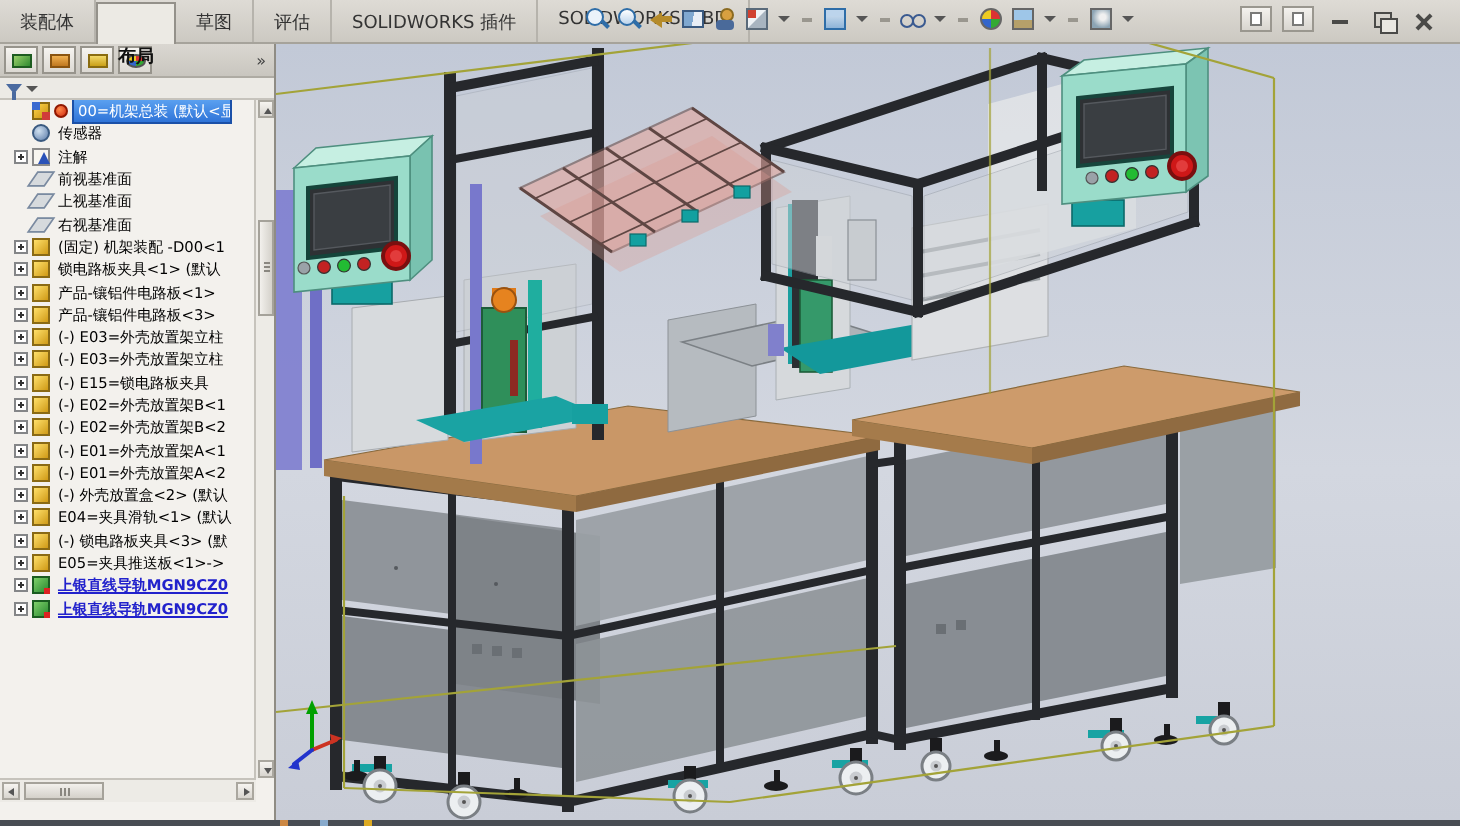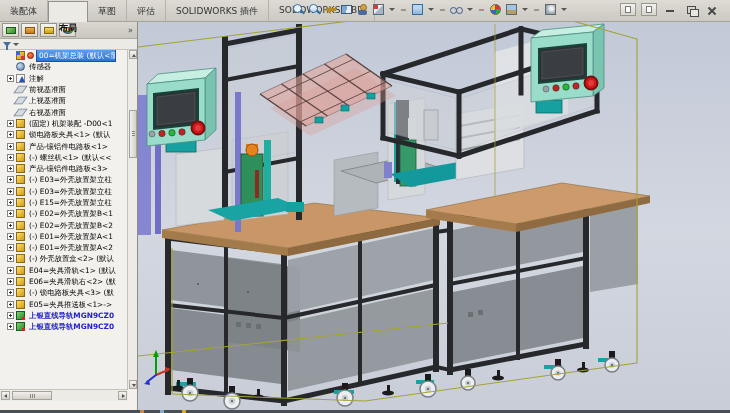--- a/index.html
+++ b/index.html
@@ -103,21 +103,21 @@
     background:#e8f0ff;border:1px solid #4a6a9a}
   .tico.sensors{border-radius:50%;background:radial-gradient(circle at 35% 35%,#cfe0f0,#5a7aa8);border:1px solid #3a5a80}
   .tico.annotations{background:#f8f6f0;border:1px solid #8a8a8a}
   .tico.annotations::before{content:"";position:absolute;left:1.5px;top:1px;border-left:3px solid transparent;
     border-right:3px solid transparent;border-bottom:6px solid #2a52b8}
   .tico.plane{background:rgba(150,165,185,.3);border:1px solid #7a8aa0;transform:skewX(-35deg) scaleY(.85)}
   .tico.origin{background:linear-gradient(#3a4a8a,#3a4a8a) 4px 0/1px 9px no-repeat,
     linear-gradient(#3a4a8a,#3a4a8a) 0 4px/9px 1px no-repeat}
   .tlabel{white-space:nowrap;overflow:hidden;padding:0 2px;line-height:11px}
   .trow.sel .tlabel{background:linear-gradient(#5aa0f0,#2f74d8);color:#fff;border:1px solid #1a50a8}
-  .trow.lnk .tlabel{color:#2222cc;font-weight:bold}
+  .trow.lnk .tlabel{color:#2222cc;text-decoration:underline;font-weight:bold}
 
   .vscroll{position:absolute;right:0;top:28px;width:10px;height:339px;background:#edebe6;border-left:1px solid #c6c3bc}
   .varrow{position:absolute;left:1px;width:8px;height:9px;background:linear-gradient(#f6f4f0,#d8d5cf);border:1px solid #aaa79f}
   .varrow::before{content:"";position:absolute;left:1.5px;width:0;height:0;
     border-left:2.5px solid transparent;border-right:2.5px solid transparent}
   .varrow.up{top:0}.varrow.up::before{top:3px;border-bottom:3px solid #555}
   .varrow.down{bottom:0}.varrow.down::before{top:3px;border-top:3px solid #555}
   .vthumb{position:absolute;left:1px;top:60px;width:8px;height:48px;background:linear-gradient(90deg,#f2f0ec,#d4d1ca);
     border:1px solid #a5a29a}
   .vthumb::before{content:"";position:absolute;left:1.5px;right:1.5px;top:20px;height:1px;background:#8a8780;
@@ -236,41 +236,36 @@
         <span class="tlabel">锁电路板夹具&lt;1&gt; (默认</span>
       </div>
       <div class="trow">
         <span class="ebox"></span>
         <span class="tico component"></span>
         <span class="tlabel">产品-镶铝件电路板&lt;1&gt;</span>
       </div>
       <div class="trow">
         <span class="ebox"></span>
         <span class="tico component"></span>
-        <span class="tlabel">(-) 螺丝机&lt;1&gt; (默认&lt;&lt;</span>
-      </div>
-      <div class="trow">
-        <span class="ebox"></span>
-        <span class="tico component"></span>
         <span class="tlabel">产品-镶铝件电路板&lt;3&gt;</span>
       </div>
       <div class="trow">
         <span class="ebox"></span>
         <span class="tico component"></span>
         <span class="tlabel">(-) E03=外壳放置架立柱</span>
       </div>
       <div class="trow">
         <span class="ebox"></span>
         <span class="tico component"></span>
         <span class="tlabel">(-) E03=外壳放置架立柱</span>
       </div>
       <div class="trow">
         <span class="ebox"></span>
         <span class="tico component"></span>
-        <span class="tlabel">(-) E15=外壳放置架立柱</span>
+        <span class="tlabel">(-) E15=锁电路板夹具</span>
       </div>
       <div class="trow">
         <span class="ebox"></span>
         <span class="tico component"></span>
         <span class="tlabel">(-) E02=外壳放置架B&lt;1</span>
       </div>
       <div class="trow">
         <span class="ebox"></span>
         <span class="tico component"></span>
         <span class="tlabel">(-) E02=外壳放置架B&lt;2</span>
@@ -287,25 +282,20 @@
       </div>
       <div class="trow">
         <span class="ebox"></span>
         <span class="tico component"></span>
         <span class="tlabel">(-) 外壳放置盒&lt;2&gt; (默认</span>
       </div>
       <div class="trow">
         <span class="ebox"></span>
         <span class="tico component"></span>
         <span class="tlabel">E04=夹具滑轨&lt;1&gt; (默认</span>
-      </div>
-      <div class="trow">
-        <span class="ebox"></span>
-        <span class="tico component"></span>
-        <span class="tlabel">E06=夹具滑轨右&lt;2&gt; (默</span>
       </div>
       <div class="trow">
         <span class="ebox"></span>
         <span class="tico component"></span>
         <span class="tlabel">(-) 锁电路板夹具&lt;3&gt; (默</span>
       </div>
       <div class="trow">
         <span class="ebox"></span>
         <span class="tico component"></span>
         <span class="tlabel">E05=夹具推送板&lt;1&gt;-&gt;</span>

